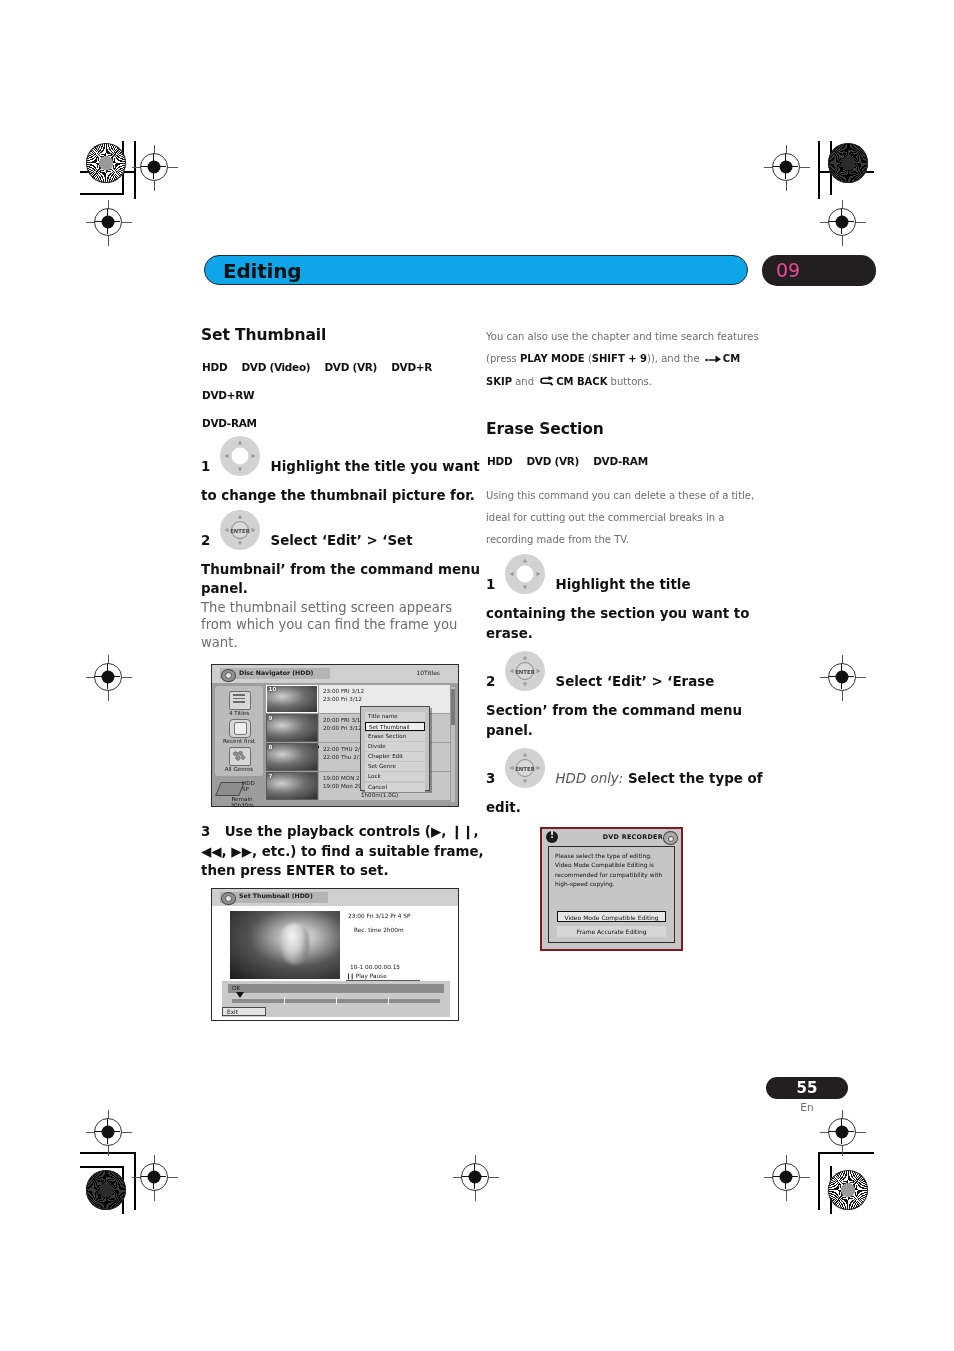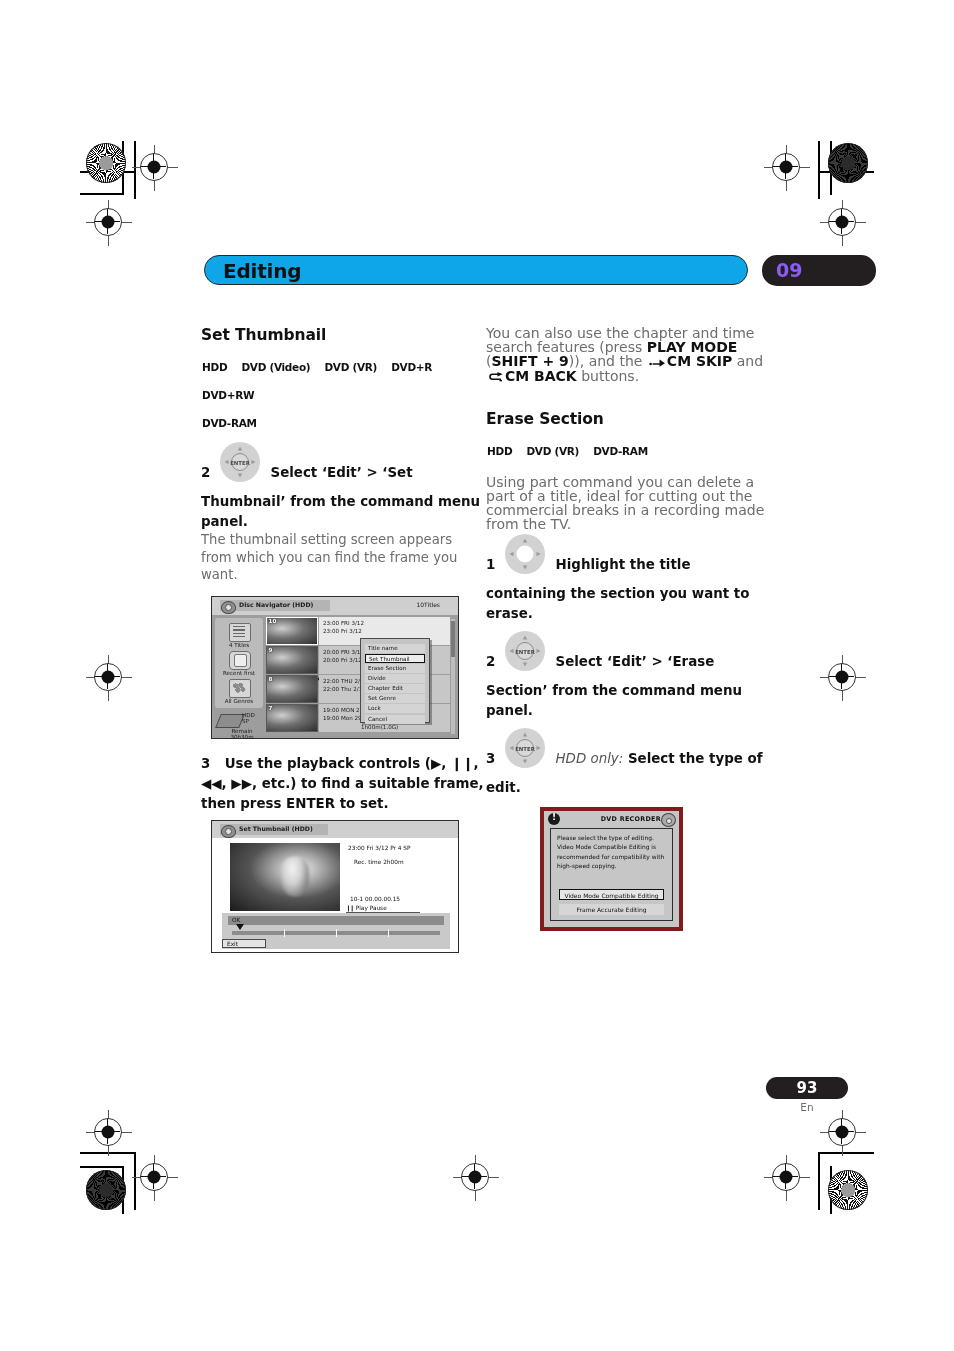--- a/index.html
+++ b/index.html
@@ -76,21 +76,21 @@
     font-family: "DejaVu Sans", sans-serif;
     letter-spacing: -0.2px;
   }
   .chapter-num-pill {
     position: absolute; left: 762px; top: 255px;
     width: 114px; height: 31px;
     background: #231f20; border-radius: 15px;
   }
   .chapter-num {
     position: absolute; left: 14px; top: 4px;
-    color: #8b5cf6; font-weight: bold; font-size: 19px;
+    color: #ec4899; font-weight: normal; font-size: 19px;
     font-family: "DejaVu Sans", sans-serif;
   }
 
   
   .col { position: absolute; width: 283px; }
   .col-left  { left: 201px; top: 326px; }
   .col-right { left: 486px; top: 326px; }
 
   h2.sec {
     margin: 0 0 9px 0;
@@ -114,21 +114,21 @@
     left: -2px; top: -3px;
     width: 22px; height: 22px; border-radius: 50%;
     border: 1px solid #c9c9c9; box-sizing: border-box;
     z-index: -1;
   }
   .badge.wide::before { left: 10px; }
   .badge.right::before { left: auto; right: -1px; }
 
   p.body {
     margin: 0 0 13px 0;
-    font-size: 14px; line-height: 14px;
+    font-size: 10px; line-height: 22px;
     color: #6d6d6d;
     font-family: "DejaVu Sans", sans-serif;
   }
   p.body b, p.body strong { color: #111; font-weight: bold; }
 
   
   .step { position: relative; margin: 0 0 4px 0; min-height: 40px; }
   .step .num {
     font-size: 13.4px; font-weight: bold; color: #111;
   }
@@ -381,21 +381,21 @@
   .th-exit {
     position: absolute; left: 0px; bottom: 1px; width: 44px; height: 9px;
     background: #e4e4e4; border: 0.9px solid #4a4a4a; box-sizing: border-box;
     font-size: 5.8px; color: #111; padding-left: 4px; line-height: 8px;
   }
 
   
   .shot-dlg {
     width: 143px; height: 124px; margin: 10px 0 12px 54px;
     background: #c6c6c6;
-    border: 4px solid #7f1d1d;
+    border: 2px solid #7f1d1d;
   }
   .dlg-head { position: absolute; left: 0; top: 0; right: 0; height: 16px; }
   .dlg-warn {
     position: absolute; left: 4px; top: 2px;
     width: 12px; height: 12px; border-radius: 50%;
     background: #1a1a1a;
   }
   .dlg-warn::after {
     content: "!"; position: absolute; left: 0; top: -1px; width: 12px;
     text-align: center; color: #fff; font-size: 9px; font-weight: bold;
@@ -593,20 +593,34 @@
       <span class="badge">HDD</span>
       <span class="badge wide">DVD (Video)</span>
       <span class="badge wide">DVD (VR)</span>
       <span class="badge wide">DVD+R</span>
       <span class="badge right">DVD+RW</span>
       <br>
       <span class="badge">DVD-RAM</span>
     </div>
 
 
+    <div class="step">
+      <span class="num">1</span>
+      <span class="step-pad">
+        <svg class="pad-svg" width="46" height="42" viewBox="0 0 46 42">
+          <circle cx="23" cy="21" r="20" fill="#d2d2d2"></circle>
+          <circle cx="23" cy="21" r="8.5" fill="#ffffff"></circle>
+          <polygon points="23,5.5 25.2,9.5 20.8,9.5" fill="#9a9a9a"></polygon>
+          <polygon points="23,36.5 25.2,32.5 20.8,32.5" fill="#9a9a9a"></polygon>
+          <polygon points="7.5,21 11.5,18.8 11.5,23.2" fill="#9a9a9a"></polygon>
+          <polygon points="38.5,21 34.5,18.8 34.5,23.2" fill="#9a9a9a"></polygon>
+        </svg>
+      </span>
+      <span class="txt">Highlight the title you want to change the thumbnail picture for.</span>
+    </div>
 
     <div class="step" style="margin-top:16px;">
       <span class="num">2</span>
       <span class="step-pad">
         <svg class="pad-svg" width="46" height="42" viewBox="0 0 46 42">
           <circle cx="23" cy="21" r="20" fill="#d2d2d2"></circle>
           <circle cx="23" cy="21" r="8.5" fill="#d9d9d9" stroke="#8d8d8d" stroke-width="1"></circle>
           <text x="23" y="23.6" font-family="DejaVu Sans, sans-serif" font-size="5.4" font-weight="bold" fill="#4a4a4a" text-anchor="middle">ENTER</text>
           <polygon points="23,5.5 25.2,9.5 20.8,9.5" fill="#9a9a9a"></polygon>
           <polygon points="23,36.5 25.2,32.5 20.8,32.5" fill="#9a9a9a"></polygon>
@@ -759,21 +773,21 @@
 
 
     <h2 class="sec" style="margin-top:26px;">Erase Section</h2>
 
     <div class="badges">
       <span class="badge">HDD</span>
       <span class="badge wide">DVD (VR)</span>
       <span class="badge wide">DVD-RAM</span>
     </div>
 
-    <p class="body">Using part command you can delete a part of a title, ideal for cutting out the commercial breaks in a recording made from the TV.</p>
+    <p class="body">Using this command you can delete a these of a title, ideal for cutting out the commercial breaks in a recording made from the TV.</p>
 
     <div class="step" style="margin-top:14px;">
       <span class="num">1</span>
       <span class="step-pad">
         <svg class="pad-svg" width="46" height="42" viewBox="0 0 46 42">
           <circle cx="23" cy="21" r="20" fill="#d2d2d2"></circle>
           <circle cx="23" cy="21" r="8.5" fill="#ffffff"></circle>
           <polygon points="23,5.5 25.2,9.5 20.8,9.5" fill="#9a9a9a"></polygon>
           <polygon points="23,36.5 25.2,32.5 20.8,32.5" fill="#9a9a9a"></polygon>
           <polygon points="7.5,21 11.5,18.8 11.5,23.2" fill="#9a9a9a"></polygon>
@@ -825,17 +839,17 @@
         <div class="dlg-text">Please select the type of editing. Video Mode Compatible Editing is recommended for compatibility with high-speed copying.</div>
         <div class="dlg-btn primary">Video Mode Compatible Editing</div>
         <div class="dlg-btn secondary">Frame Accurate Editing</div>
       </div>
     </div>
 
 
   </div>
 
   <div class="foot-pill">
-    <div class="foot-num">93</div>
+    <div class="foot-num">55</div>
   </div>
   <div class="foot-en">En</div>
 
 </div>
 
 </body></html>

